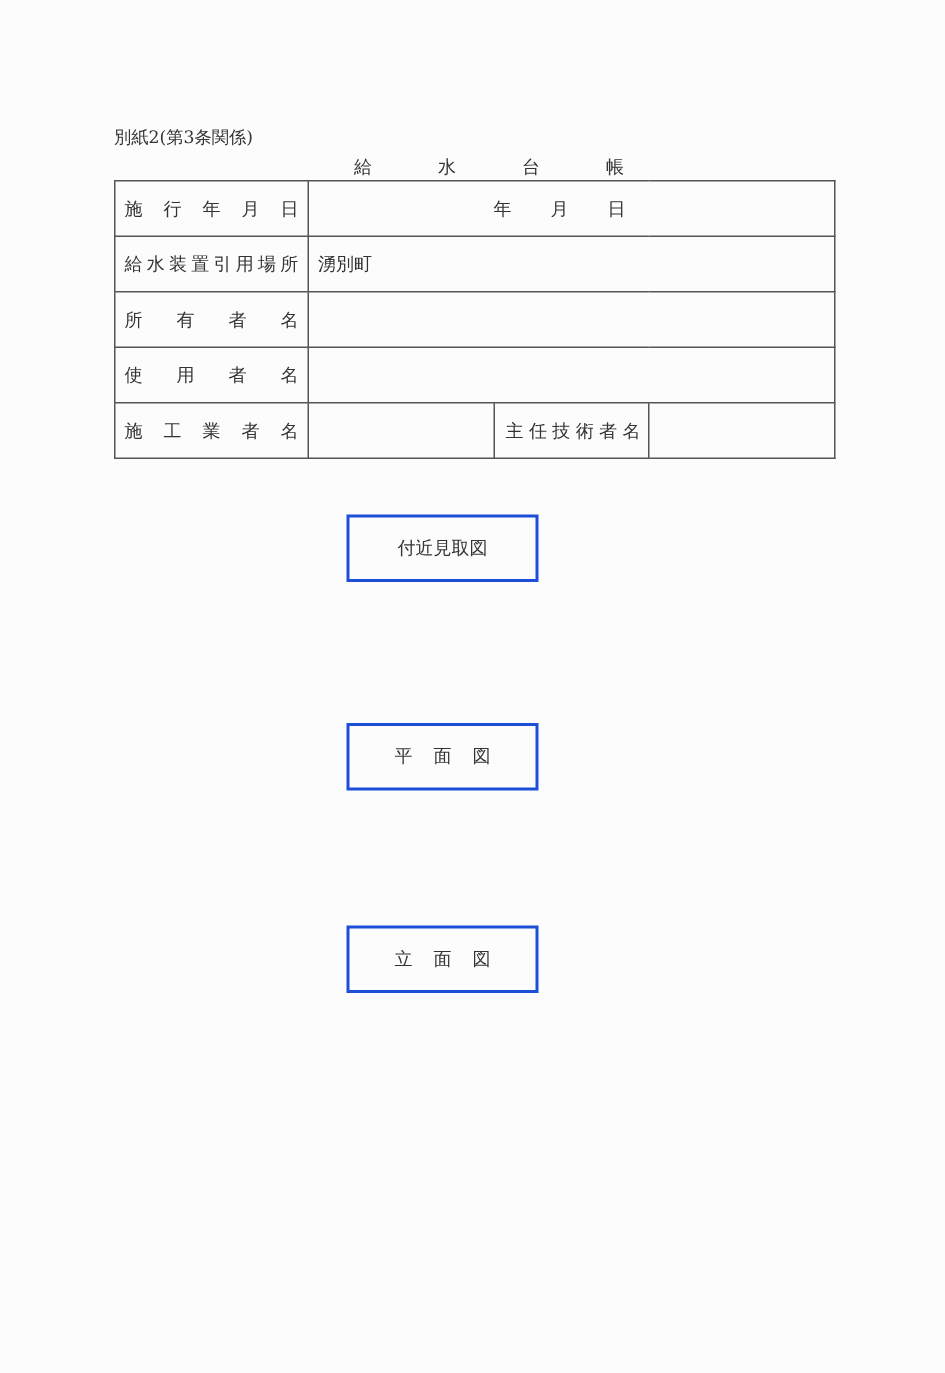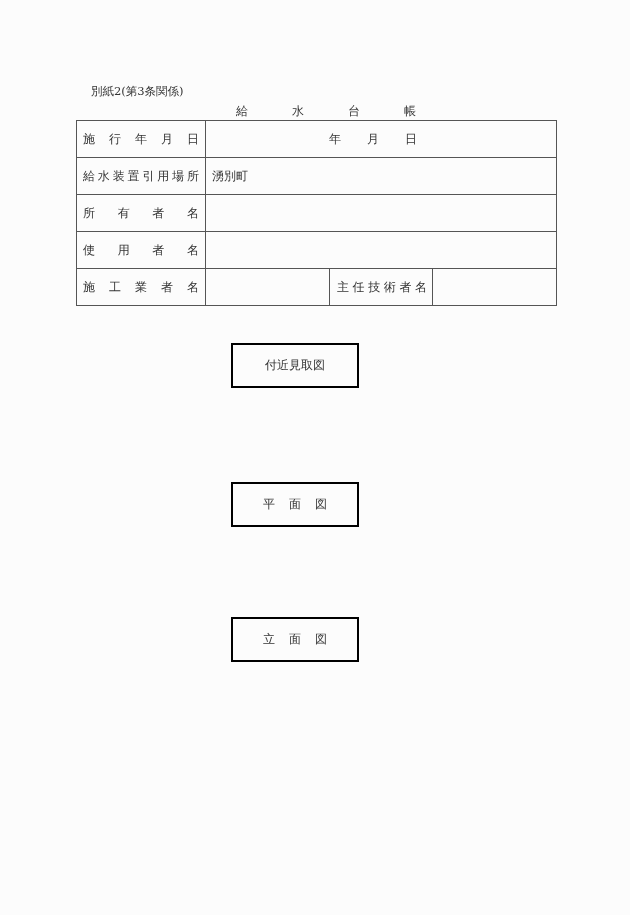--- a/index.html
+++ b/index.html
@@ -15,21 +15,20 @@
       color: #333;
       overflow: hidden;
     }
     .page-label {
       position: absolute;
       left: 76px;
       top: 84px;
       font-size: 11.5px;
       color: #333;
       letter-spacing: 0px;
-      margin-left: 15px;
     }
     .doc-title {
       position: absolute;
       left: 236px;
       top: 103px;
       width: 180px;
       display: flex;
       justify-content: space-between;
       font-size: 12px;
       color: #333;
@@ -78,21 +77,21 @@
     .lbl2-inner {
       display: flex;
       justify-content: space-between;
       padding: 0 5px 0 7px;
     }
     .figure-box {
       position: absolute;
       left: 231px;
       width: 128px;
       height: 45px;
-      border: 2px solid #000000;
+      border: 2px solid #1d4ed8;
       box-sizing: border-box;
       display: flex;
       align-items: center;
       justify-content: center;
       font-size: 12px;
       color: #333;
       background: #fcfcfc;
     }
     .figure-box .spaced {
       display: flex;

